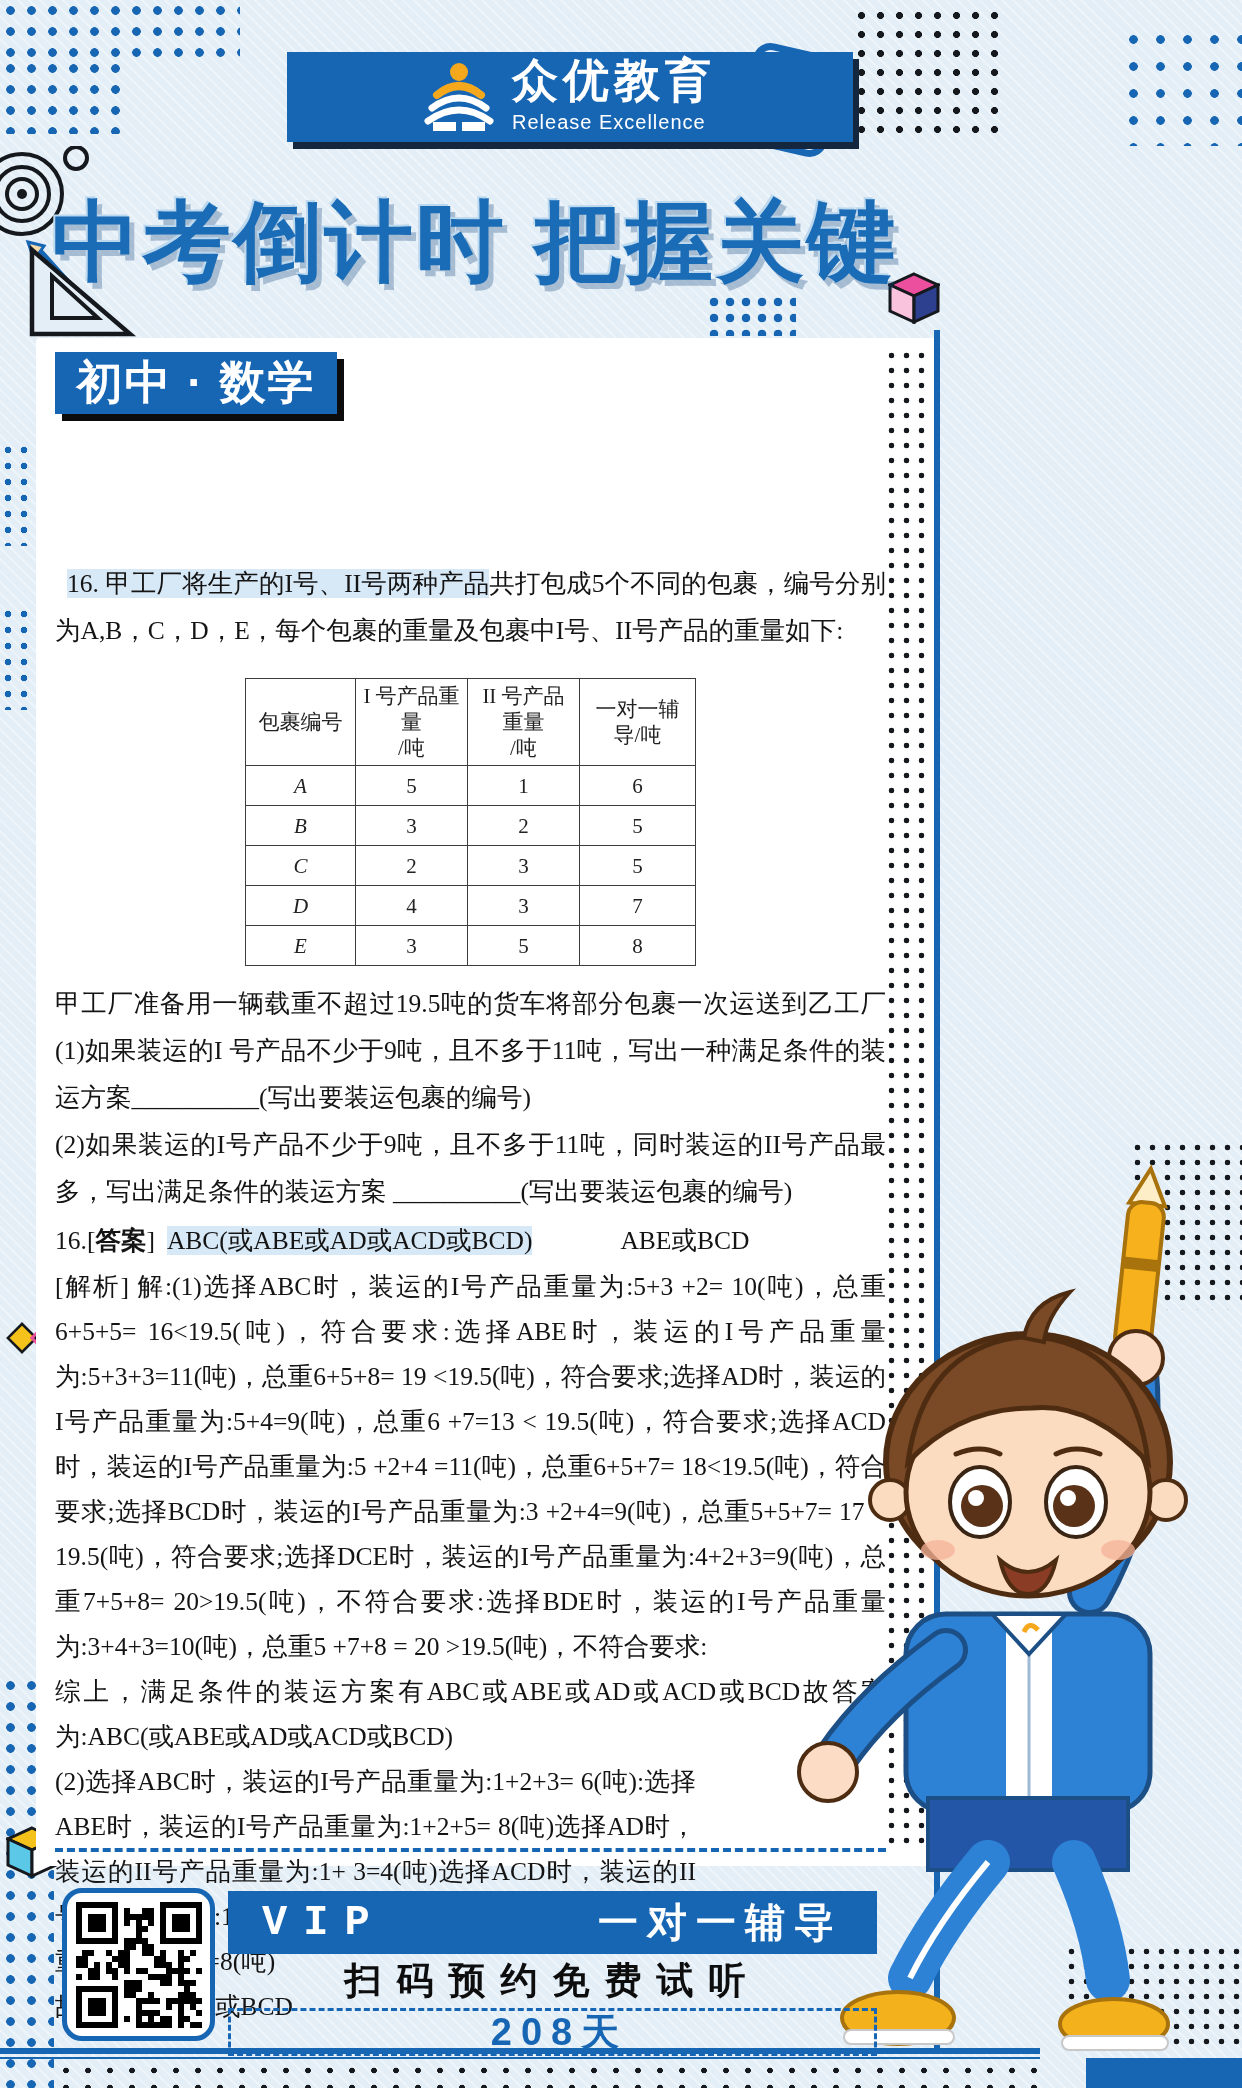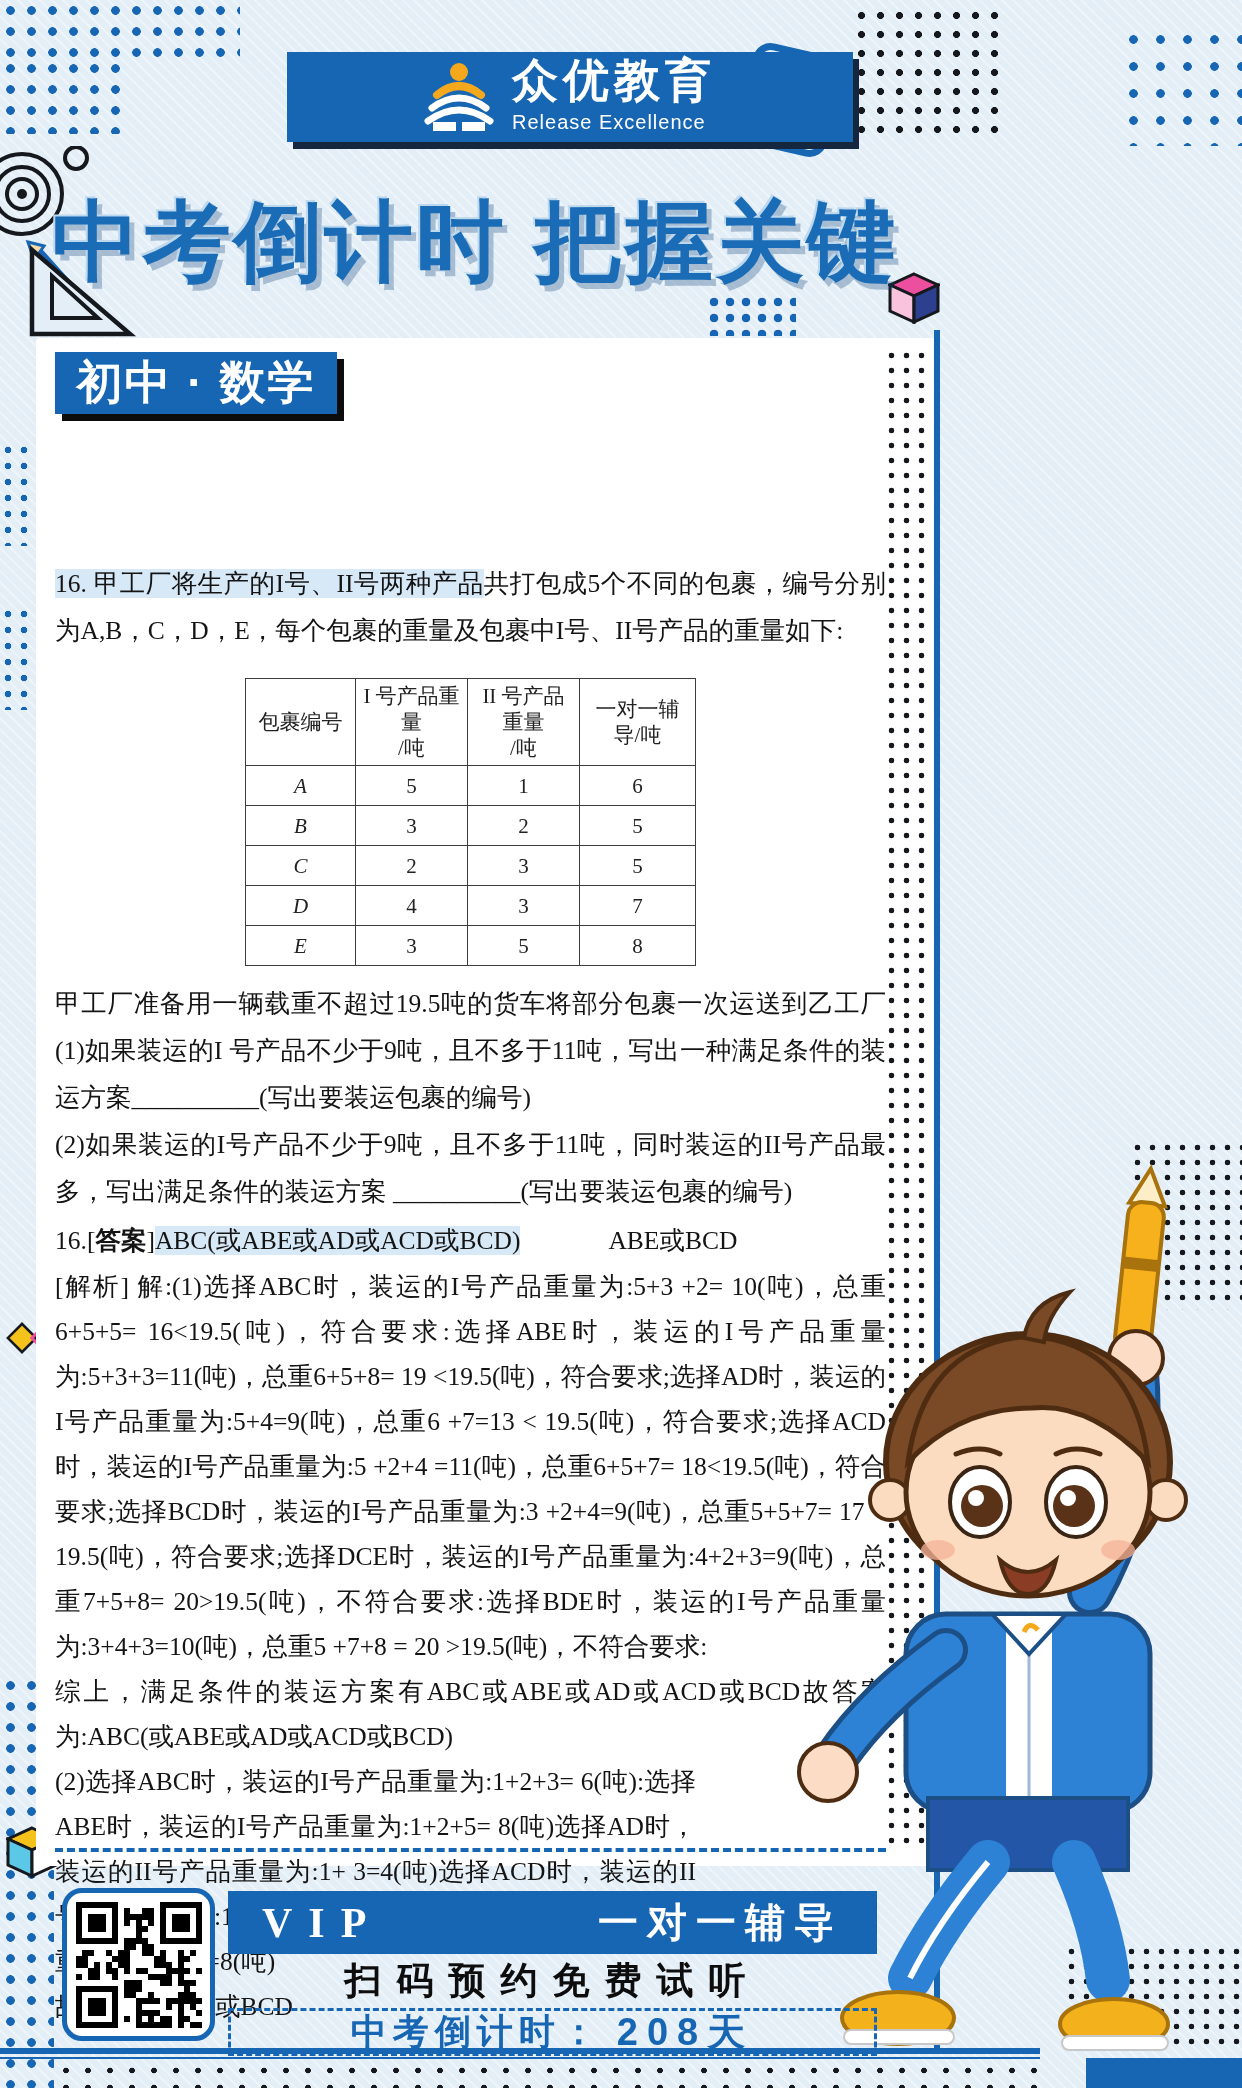--- a/index.html
+++ b/index.html
@@ -35,21 +35,21 @@
                 background:#f0a71d; border:3px solid #14355e; border-radius:10px; box-shadow:5px 6px 0 #14355e;
                 display:flex; align-items:center; justify-content:center;
                 color:#14273f; font-weight:bold; font-size:31px; }
 
   
   .panel { position:absolute; left:36px; top:338px; width:902px; height:1528px; background:#fff; border-radius:4px; }
 
   .content { position:absolute; left:55px; top:560px; width:831px;
              font-size:25.5px; line-height:47px; color:#141414; text-align:justify; }
   .content .para { white-space:pre-line; }
-  .hl { background:#d7e8f7; }
+  .hl { background:#d7e8f7;margin-left:12px; }
   .answer-line { margin-top:2px; }
   .answer-line b { font-weight:bold; }
   .plan2 { margin-left:88px; }
   .analysis { line-height:45px; }
   .analysis .part3 { padding-right:190px; }
 
   
   table.pkg-table { border-collapse:collapse; margin:24px auto 14px auto; }
   table.pkg-table th, table.pkg-table td { border:1.6px solid #3c3c3c; text-align:center; vertical-align:middle;
         font-size:21px; line-height:26px; color:#222; font-weight:normal; }
@@ -62,21 +62,21 @@
   
   .right-dot-strip { position:absolute; left:884px; top:348px; width:47px; height:1500px; }
   .right-blue-line { position:absolute; left:934px; top:330px; width:6px; height:1722px; background:#1766b4; }
 
   
   .dash-sep { position:absolute; left:55px; top:1848px; width:831px; border-top:4px dashed #1766b4; }
   .qr-box { position:absolute; left:62px; top:1888px; width:153px; height:153px;
             background:#fff; border:5px solid #1766b4; border-radius:20px; padding:9px; }
   .vip-bar { position:absolute; left:228px; top:1891px; width:649px; height:63px; background:#1766b4;
              display:flex; align-items:center; justify-content:space-between; padding:0 34px;
-             font-family:Liberation Serif, serif; color:#fff; font-weight:900; }
+             font-family:Liberation Mono, monospace; color:#fff; font-weight:900; }
   .vip-label { font-size:42px; letter-spacing:16px; }
   .vip-text  { font-size:40px; letter-spacing:9px; }
   .scan-row { position:absolute; left:228px; top:1958px; width:649px; height:46px;
               display:flex; align-items:center; justify-content:center;
               font-family:"Liberation Sans",sans-serif; font-weight:900; font-size:37px; letter-spacing:15px; color:#0d0d0d; }
   .count-box { position:absolute; left:228px; top:2008px; width:649px; height:48px;
                border:3px dashed #1766b4; display:flex; align-items:center; justify-content:center;
                font-family:"Liberation Sans",sans-serif; font-weight:900; color:#1766b4; }
   .count-label { font-size:36px; letter-spacing:6px; }
   .count-value { font-size:38px; letter-spacing:9px; margin-left:14px; }
@@ -427,21 +427,20 @@
   </div>
 
   <div class="vip-bar">
     <span class="vip-label">VIP</span>
     <span class="vip-text">一对一辅导</span>
   </div>
 
   <div class="scan-row">扫码预约免费试听</div>
 
   <div class="count-box">
-    <span class="count-label">中考倒计时：</span>
     <span class="count-value">208天</span>
   </div>
 
   <div class="bottom-line-thick"></div>
   <div class="bottom-line-thin"></div>
   <div class="bottom-right-rect"></div>
 
 </div>
 
 </body></html>

